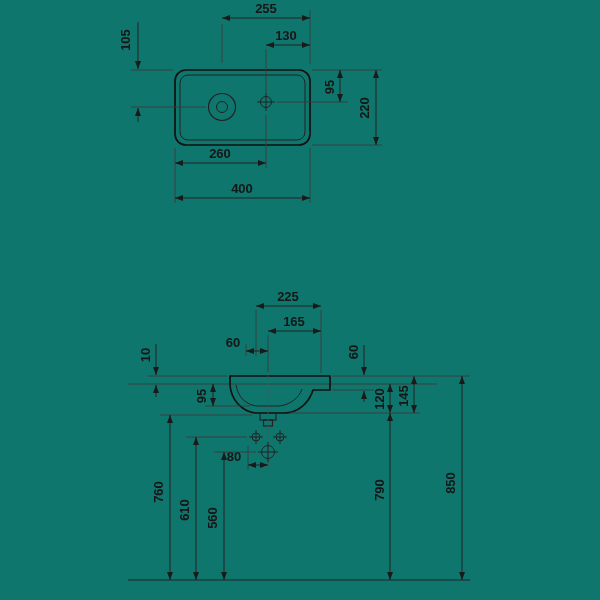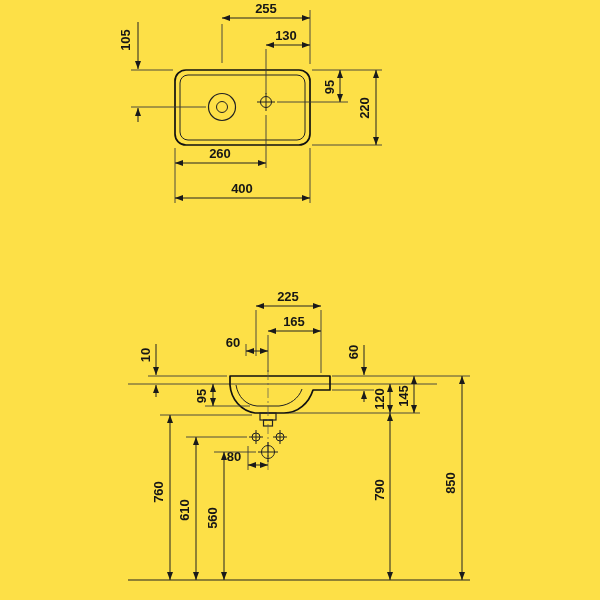--- a/index.html
+++ b/index.html
@@ -1,16 +1,16 @@
 <!DOCTYPE html>
 <html><head>
 <meta charset="utf-8">
 <style>
   html,body{margin:0;padding:0;background:#fff;}
-  .canvas{position:relative;width:600px;height:600px;background:#fde047;overflow:hidden;
+  .canvas{position:relative;width:600px;height:600px;background:#0f766e;overflow:hidden;
           font-family:"Liberation Sans","DejaVu Sans",sans-serif;}
   svg text{font:700 13px "Liberation Sans","DejaVu Sans",sans-serif;fill:#161616;}
   .o {stroke:#111;stroke-width:1.7;fill:none;stroke-linejoin:round;}
   .m {stroke:#222;stroke-width:1.2;fill:none;}
   .t {stroke:#222;stroke-width:1;fill:none;}
   .e {stroke:#3a3a3a;stroke-width:0.9;fill:none;}
   .d {stroke:#222;stroke-width:1;fill:none;}
   .cl{stroke:#555;stroke-width:0.7;stroke-dasharray:10 3 2 3;fill:none;}
 </style>
 </head>

